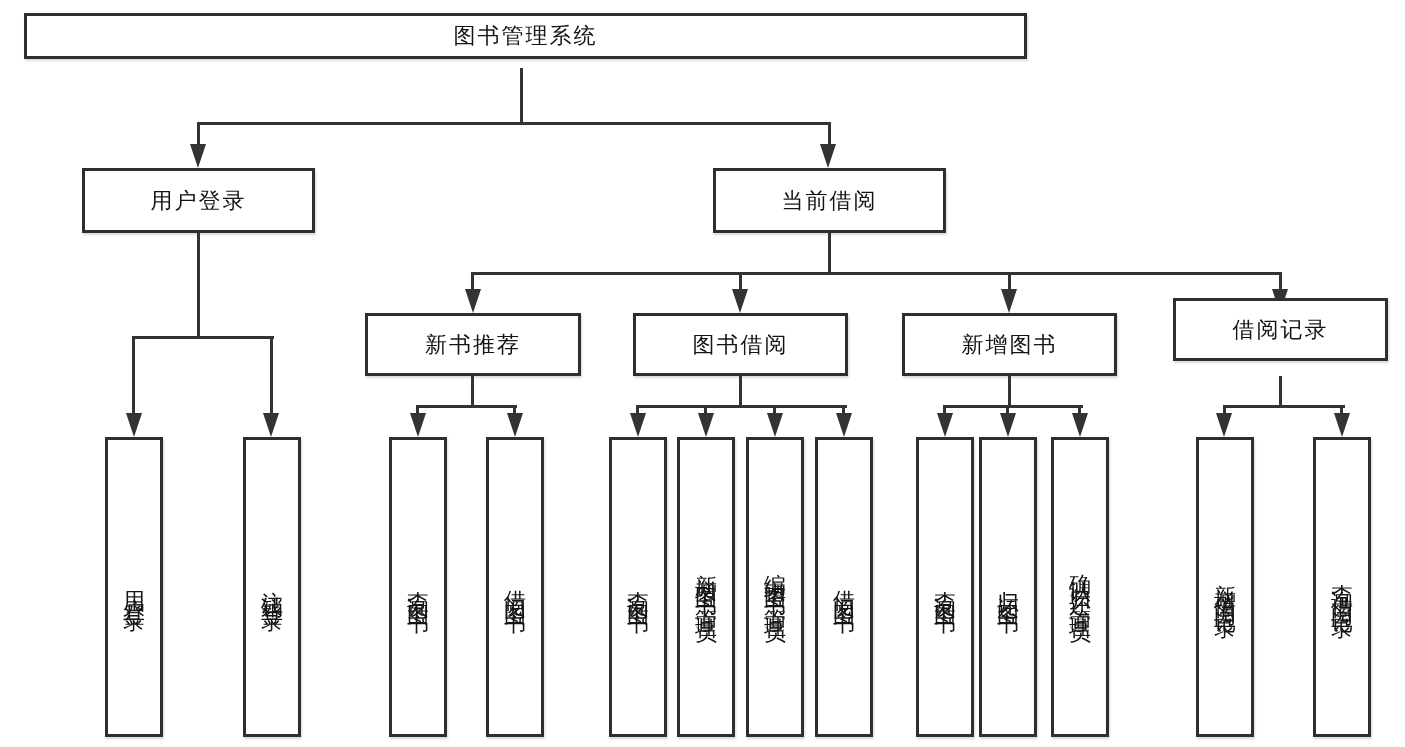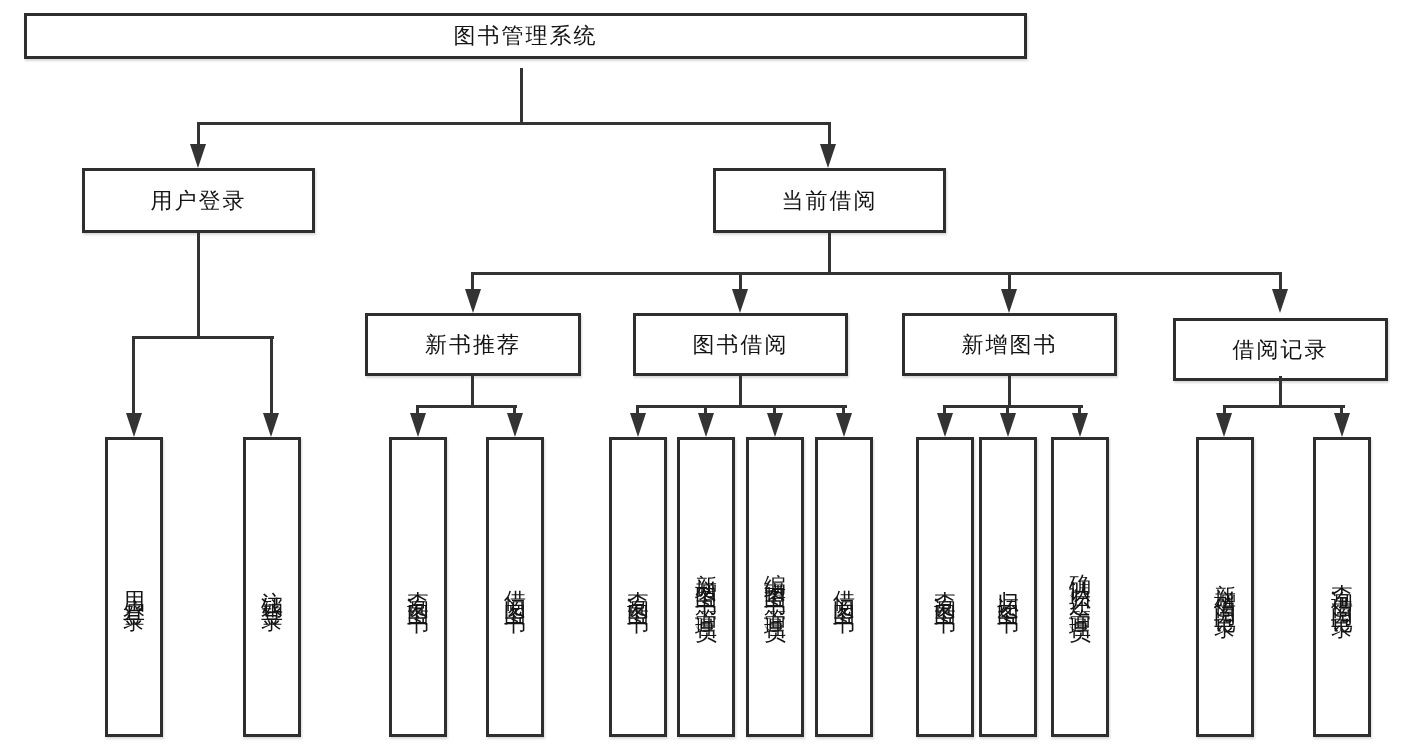--- a/index.html
+++ b/index.html
@@ -77,21 +77,21 @@
 
   <div class="box" style="left:365px;top:313px;width:216px;height:63px">
     <span>新书推荐</span>
   </div>
   <div class="box" style="left:633px;top:313px;width:215px;height:63px">
     <span>图书借阅</span>
   </div>
   <div class="box" style="left:902px;top:313px;width:215px;height:63px">
     <span>新增图书</span>
   </div>
-  <div class="box" style="left:1173px;top:318px;width:215px;height:63px">
+  <div class="box" style="left:1173px;top:298px;width:215px;height:63px">
     <span>借阅记录</span>
   </div>
 
   <div class="vline" style="left:471px;top:376px;height:31px"></div>
   <div class="hline" style="left:416px;top:405px;width:101px"></div>
   <div class="vline" style="left:416px;top:405px;height:10px"></div>
   <div class="arrow" style="left:410px;top:413px"></div>
   <div class="vline" style="left:513px;top:405px;height:10px"></div>
   <div class="arrow" style="left:507px;top:413px"></div>
 

